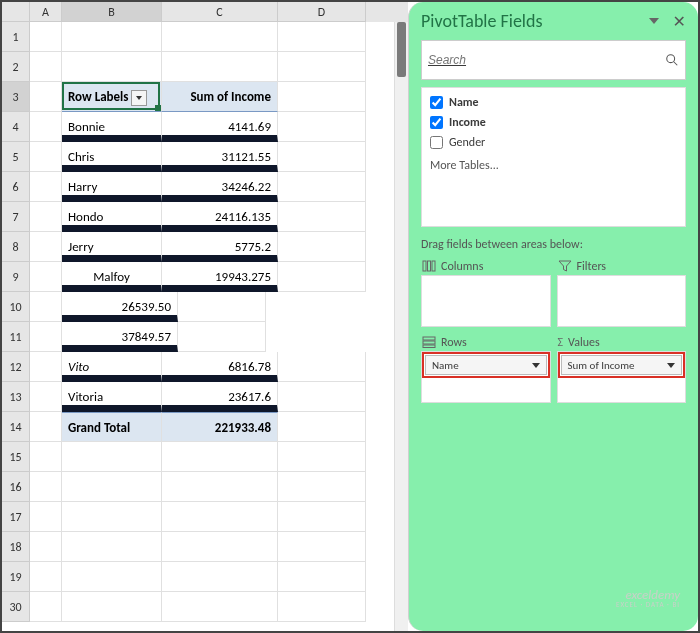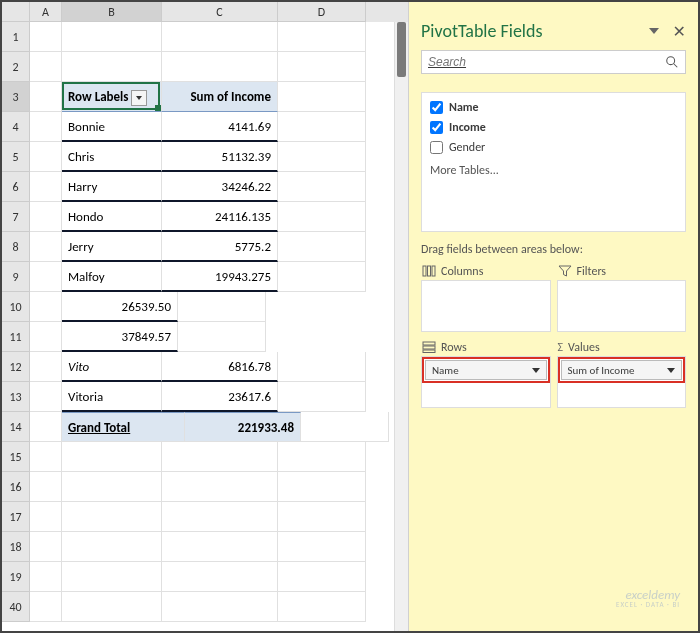--- a/index.html
+++ b/index.html
@@ -88,21 +88,21 @@
   overflow: hidden;
   white-space: nowrap;
 }
 .cell.num { text-align: right; }
 .pt-header {
   background: #dce6f1;
   font-weight: bold;
   border-bottom: 1px solid #7a99c4;
 }
 .pt-row {
-  border-bottom: 2px solid #0f172a;
+  border-bottom: 7px solid #0f172a;
 }
 .pt-total {
   background: #dce6f1;
   font-weight: bold;
   border-top: 1px solid #7a99c4;
 }
 .active-cell {
   position: absolute;
   border: 2px solid #217346;
   pointer-events: none;
@@ -148,26 +148,27 @@
   position: absolute;
   top: 0;
   left: 2px;
   right: 2px;
   height: 55px;
   background: #7a7a7a;
   border-radius: 2px;
 }
 .side-pane {
   width: 290px;
-  background: #fef9c3;
+  background: #86efac;
   border-left: 1px solid #d0d0d0;
-  padding: 18px 12px;
+  padding: 8px 12px;
   display: flex;
   flex-direction: column;
   color: #3b3b3b;
+  border-radius: 15px;
 }
 .pane-header {
   display: flex;
   align-items: center;
   justify-content: space-between;
   margin-bottom: 8px;
 }
 .pane-title {
   font-size: 18px;
   color: #217346;
@@ -208,22 +209,22 @@
   gap: 2px;
 }
 .gear-icon {
   font-size: 13px;
   color: #555;
 }
 .search-box {
   display: flex;
   border: 1px solid #ccc;
   background: #fff;
-  height: 24px;
-  margin-bottom: 18px;
+  height: 40px;
+  margin-bottom: 7px;
   text-decoration: underline;
 }
 .search-box input {
   flex: 1;
   border: none;
   outline: none;
   padding: 0 6px;
   font-size: 12px;
   font-style: italic;
   color: #999;
@@ -348,21 +349,21 @@
           <div class="row-header">10</div>
           <div class="row-header">11</div>
           <div class="row-header">12</div>
           <div class="row-header">13</div>
           <div class="row-header">14</div>
           <div class="row-header">15</div>
           <div class="row-header">16</div>
           <div class="row-header">17</div>
           <div class="row-header">18</div>
           <div class="row-header">19</div>
-          <div class="row-header">40</div>
+          <div class="row-header">30</div>
         </div>
       <div class="cells" id="cells">
           <div class="row">
             <div class="cell " style="width: 32px;"></div>
             <div class="cell " style="width: 100px;"></div>
             <div class="cell " style="width: 116px;"></div>
             <div class="cell " style="width: 88px;"></div>
           </div>
           <div class="row">
             <div class="cell " style="width: 32px;"></div>
@@ -378,21 +379,21 @@
           </div>
           <div class="row">
             <div class="cell " style="width: 32px;"></div>
             <div class="cell pt-row" style="width: 100px;">Bonnie</div>
             <div class="cell pt-row num" style="width: 116px;">4141.69</div>
             <div class="cell " style="width: 88px;"></div>
           </div>
           <div class="row">
             <div class="cell " style="width: 32px;"></div>
             <div class="cell pt-row" style="width: 100px;">Chris</div>
-            <div class="cell pt-row num" style="width: 116px;">51132.39</div>
+            <div class="cell pt-row num" style="width: 116px;">31121.55</div>
             <div class="cell " style="width: 88px;"></div>
           </div>
           <div class="row">
             <div class="cell " style="width: 32px;"></div>
             <div class="cell pt-row" style="width: 100px;">Harry</div>
             <div class="cell pt-row num" style="width: 116px;">34246.22</div>
             <div class="cell " style="width: 88px;"></div>
           </div>
           <div class="row">
             <div class="cell " style="width: 32px;"></div>
@@ -401,21 +402,21 @@
             <div class="cell " style="width: 88px;"></div>
           </div>
           <div class="row">
             <div class="cell " style="width: 32px;"></div>
             <div class="cell pt-row" style="width: 100px;">Jerry</div>
             <div class="cell pt-row num" style="width: 116px;">5775.2</div>
             <div class="cell " style="width: 88px;"></div>
           </div>
           <div class="row">
             <div class="cell " style="width: 32px;"></div>
-            <div class="cell pt-row" style="width: 100px;">Malfoy</div>
+            <div class="cell pt-row" style="width: 100px; text-align: center;">Malfoy</div>
             <div class="cell pt-row num" style="width: 116px;">19943.275</div>
             <div class="cell " style="width: 88px;"></div>
           </div>
           <div class="row">
             <div class="cell " style="width: 32px;"></div>
             <div class="cell pt-row num" style="width: 116px;">26539.50</div>
             <div class="cell " style="width: 88px;"></div>
           </div>
           <div class="row">
             <div class="cell " style="width: 32px;"></div>
@@ -429,21 +430,21 @@
             <div class="cell " style="width: 88px;"></div>
           </div>
           <div class="row">
             <div class="cell " style="width: 32px;"></div>
             <div class="cell pt-row" style="width: 100px;">Vitoria</div>
             <div class="cell pt-row num" style="width: 116px;">23617.6</div>
             <div class="cell " style="width: 88px;"></div>
           </div>
           <div class="row">
             <div class="cell " style="width: 32px;"></div>
-            <div class="cell pt-total" style="width: 123px; text-decoration: underline;">Grand Total</div>
+            <div class="cell pt-total" style="width: 100px;">Grand Total</div>
             <div class="cell pt-total num" style="width: 116px;">221933.48</div>
             <div class="cell " style="width: 88px;"></div>
           </div>
           <div class="row">
             <div class="cell " style="width: 32px;"></div>
             <div class="cell " style="width: 100px;"></div>
             <div class="cell " style="width: 116px;"></div>
             <div class="cell " style="width: 88px;"></div>
           </div>
           <div class="row">

